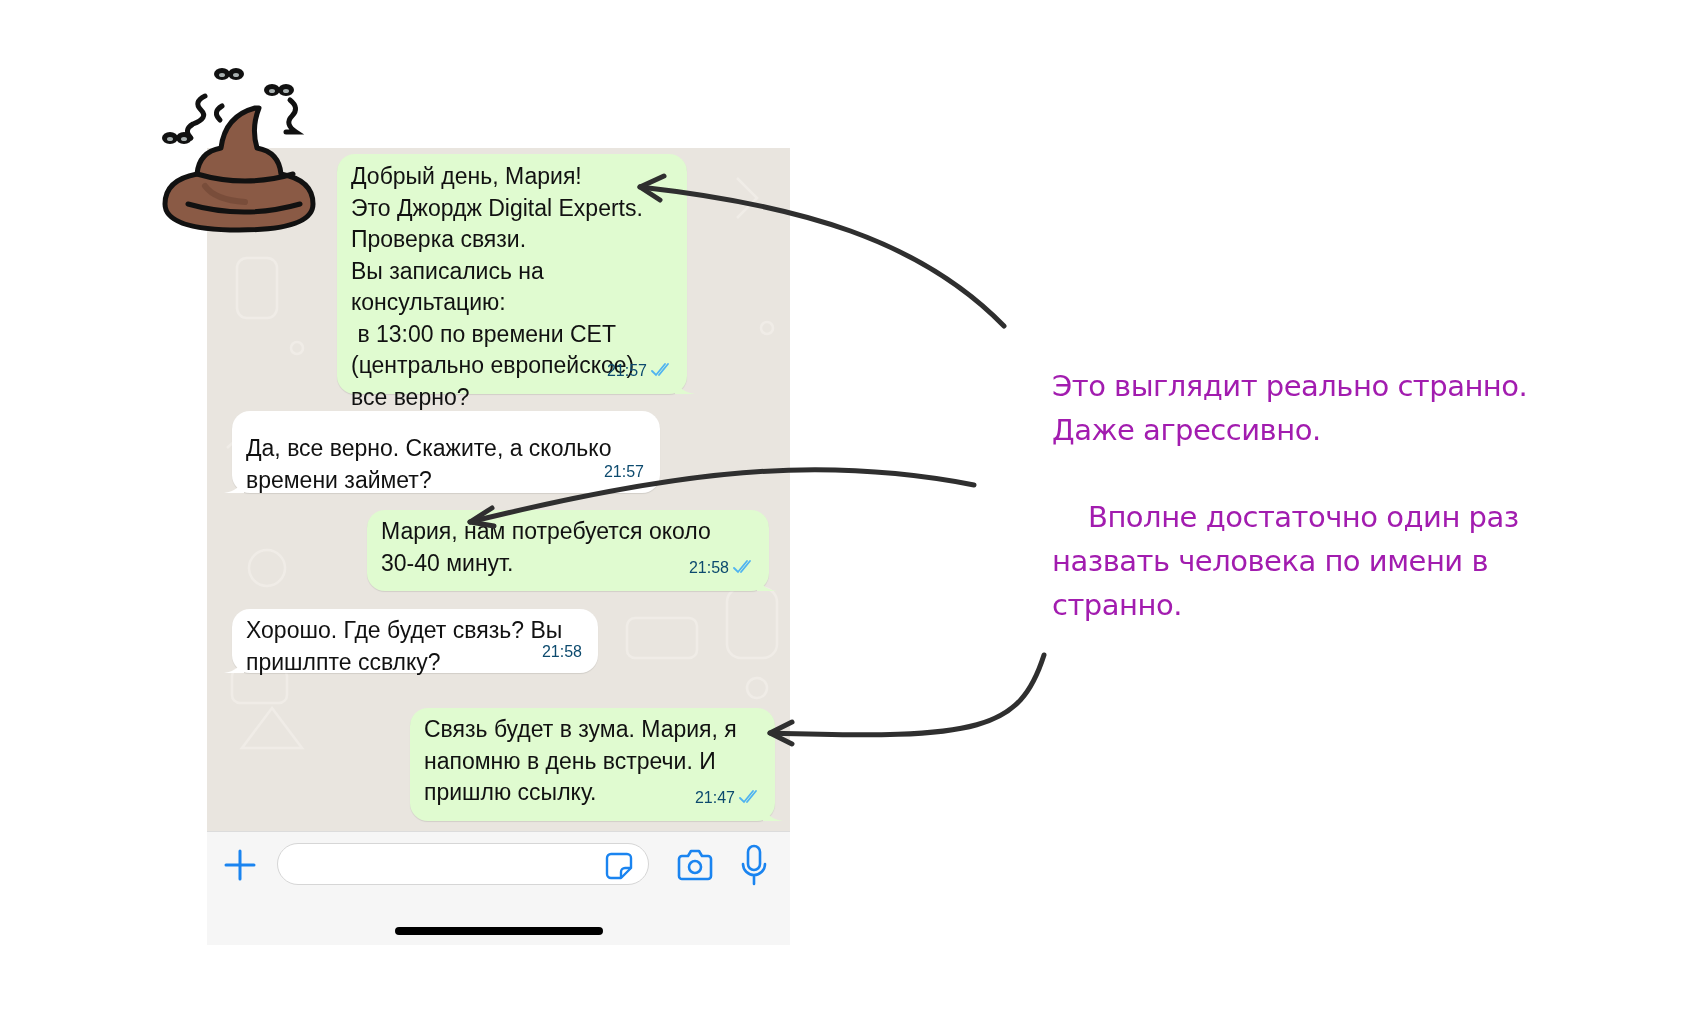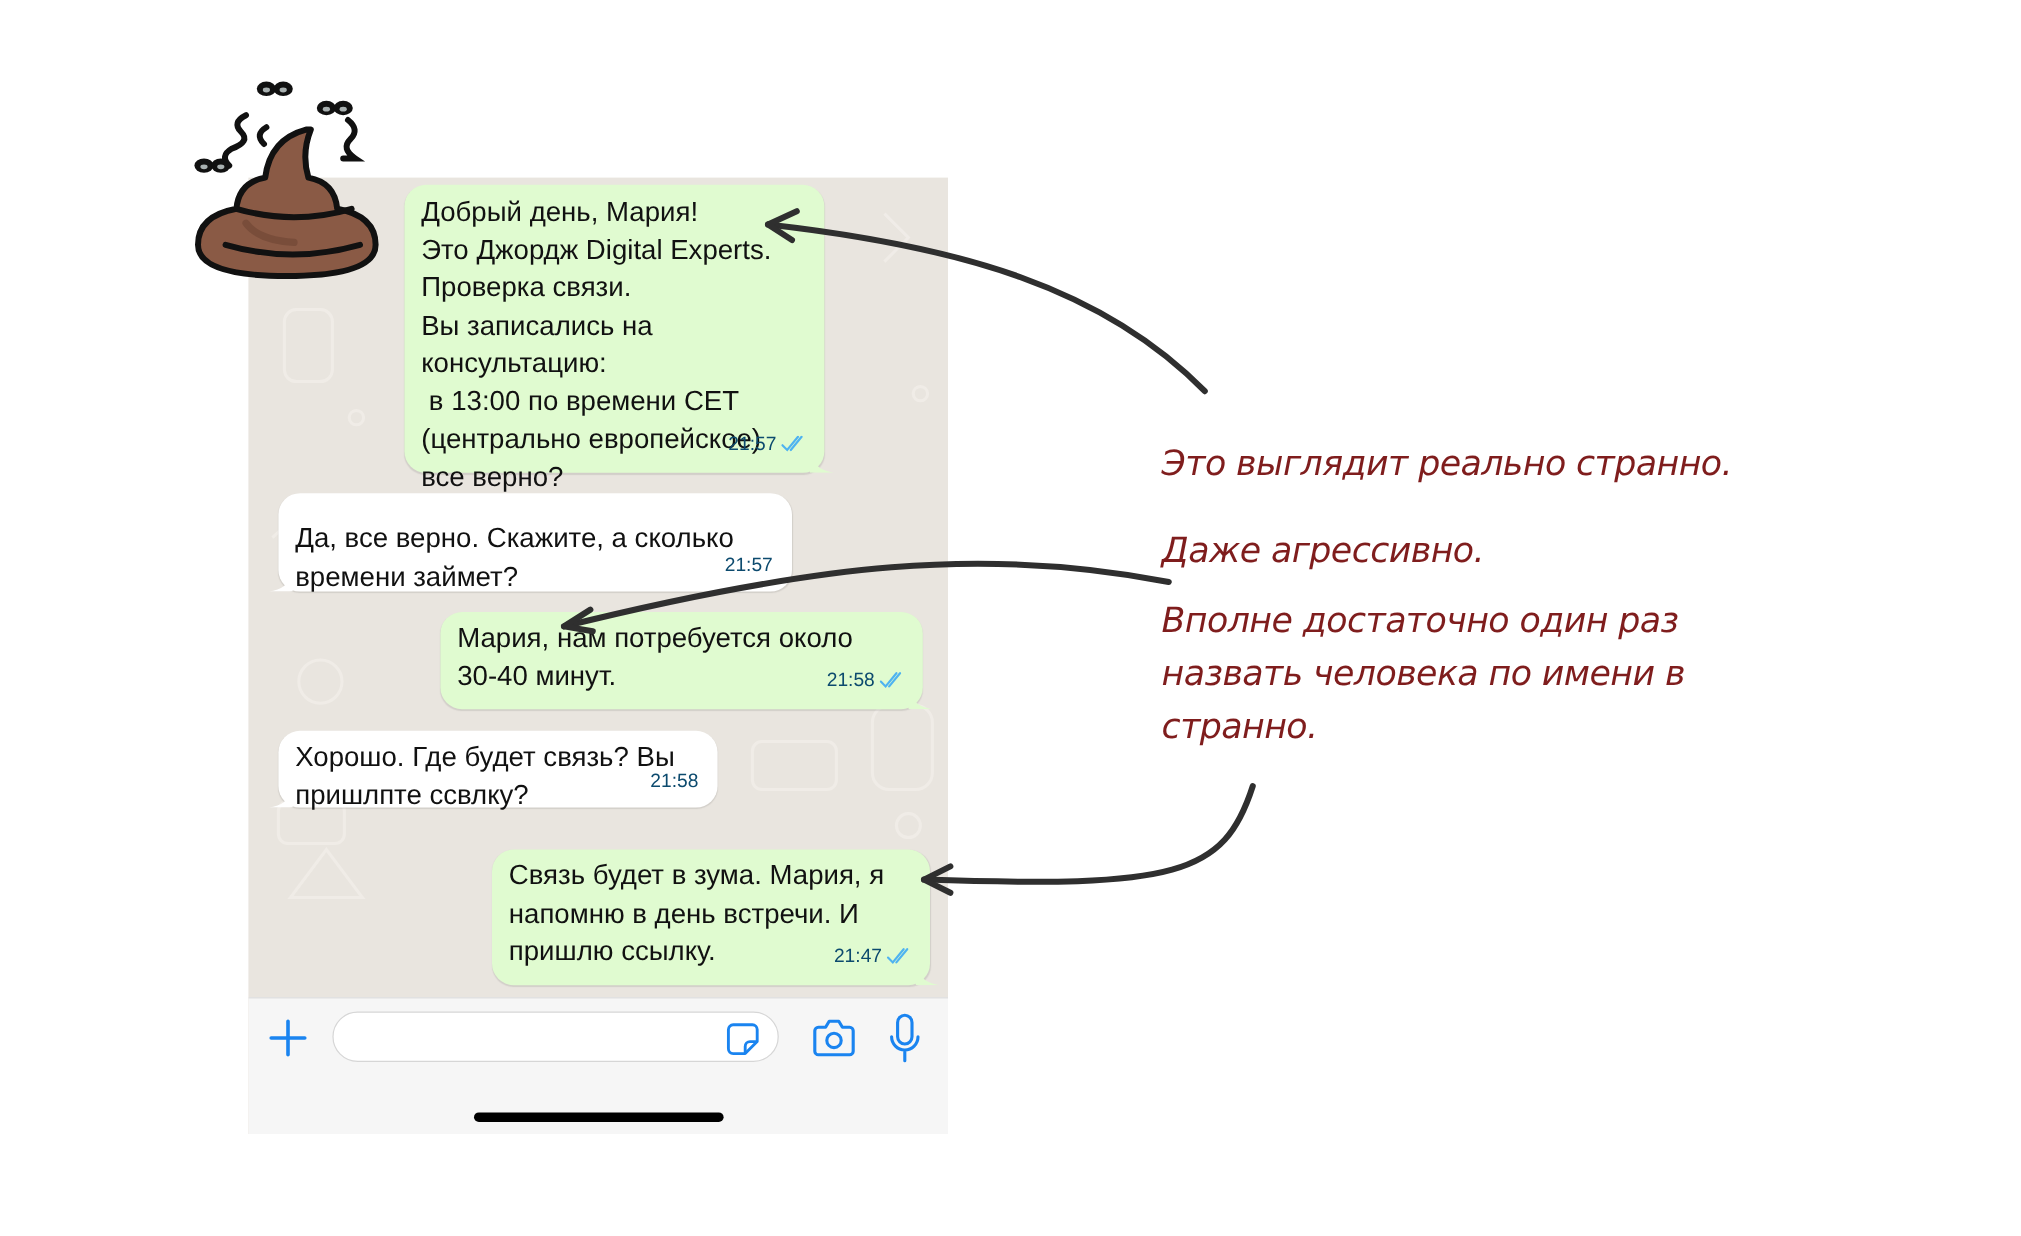--- a/index.html
+++ b/index.html
@@ -32,22 +32,22 @@
   }
   .input-pill {
     position:absolute; left:70px; top:11px; width:372px; height:42px; background:#fff;
     border:1px solid #d6d6d6; border-radius:22px; box-sizing:border-box;
   }
   .home-bar {
     position:absolute; left:188px; top:95px; width:208px; height:8px; border-radius:4px; background:#000;
   }
   .icon { position:absolute; }
   .note {
-    position:absolute; left:968px; font-family:"DejaVu Sans", sans-serif; font-style:italic;
-    font-size:29px; line-height:44px; color:#7f1d1d; letter-spacing:-0.5px;
+    position:absolute; left:1052px; font-family:"DejaVu Sans", sans-serif; 
+    font-size:29px; line-height:44px; color:#a21caf; letter-spacing:-0.5px;
   }
   svg.overlay { position:absolute; left:0; top:0; pointer-events:none; }
 </style>
 </head>
 <body>
 
 <div class="phone">
   <svg class="wallpaper" width="583" height="683" viewBox="0 0 583 683">
     <g fill="none" stroke="#f6f3ee" stroke-width="2.5">
       <circle cx="40" cy="60" r="10"></circle>
@@ -196,16 +196,16 @@
     <path d="M1004 326 C 920 240, 800 205, 640 187"></path>
     <path d="M640 187 L664 176 M640 187 L660 200"></path>
     <path d="M974 485 C 820 455, 680 470, 470 522"></path>
     <path d="M470 522 L492 508 M470 522 L494 526"></path>
     <path d="M1044 655 C 1020 730, 980 740, 770 733"></path>
     <path d="M770 733 L792 722 M770 733 L792 744"></path>
   </g>
 </svg>
 
 <div class="note" style="top:364px;">Это выглядит реально странно.</div>
-<div class="note" style="top:408px;margin-top:28px;">Даже агрессивно.</div>
-<div class="note" style="top:495px;">Вполне достаточно один раз</div>
+<div class="note" style="top:408px;">Даже агрессивно.</div>
+<div class="note" style="top:495px;margin-left:36px;">Вполне достаточно один раз</div>
 <div class="note" style="top:539px;">назвать человека по имени в</div>
 <div class="note" style="top:583px;">странно.</div>
 
 </body></html>

